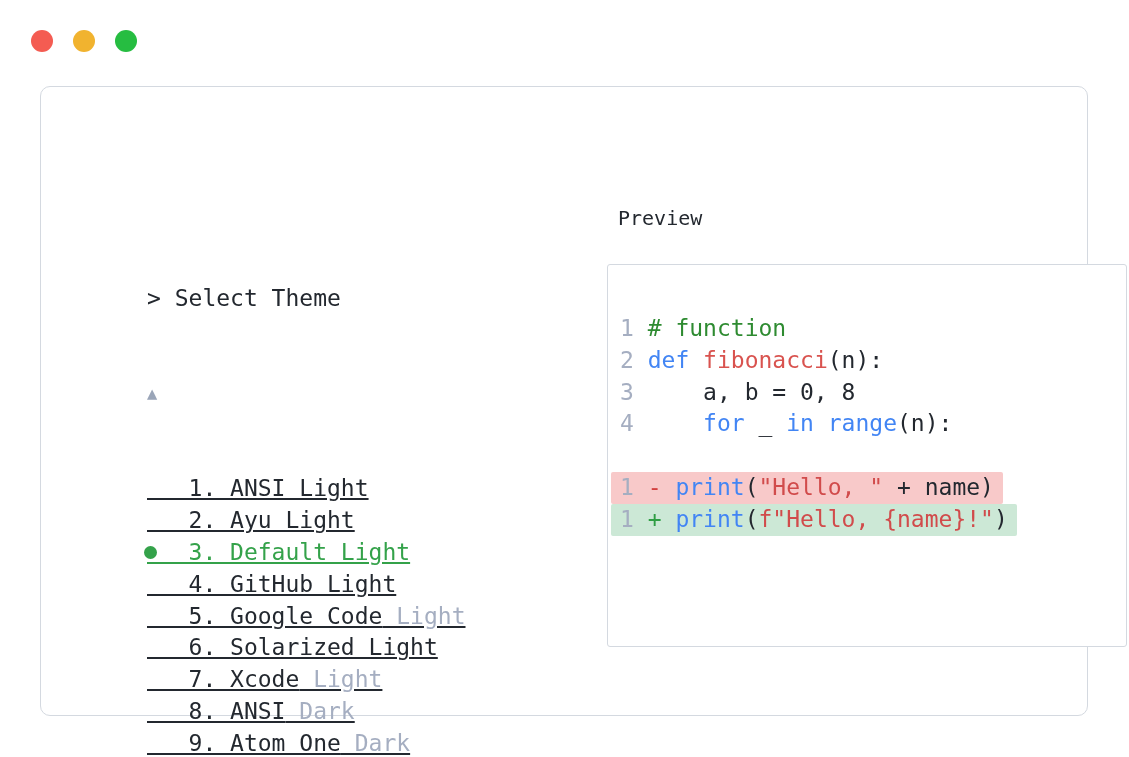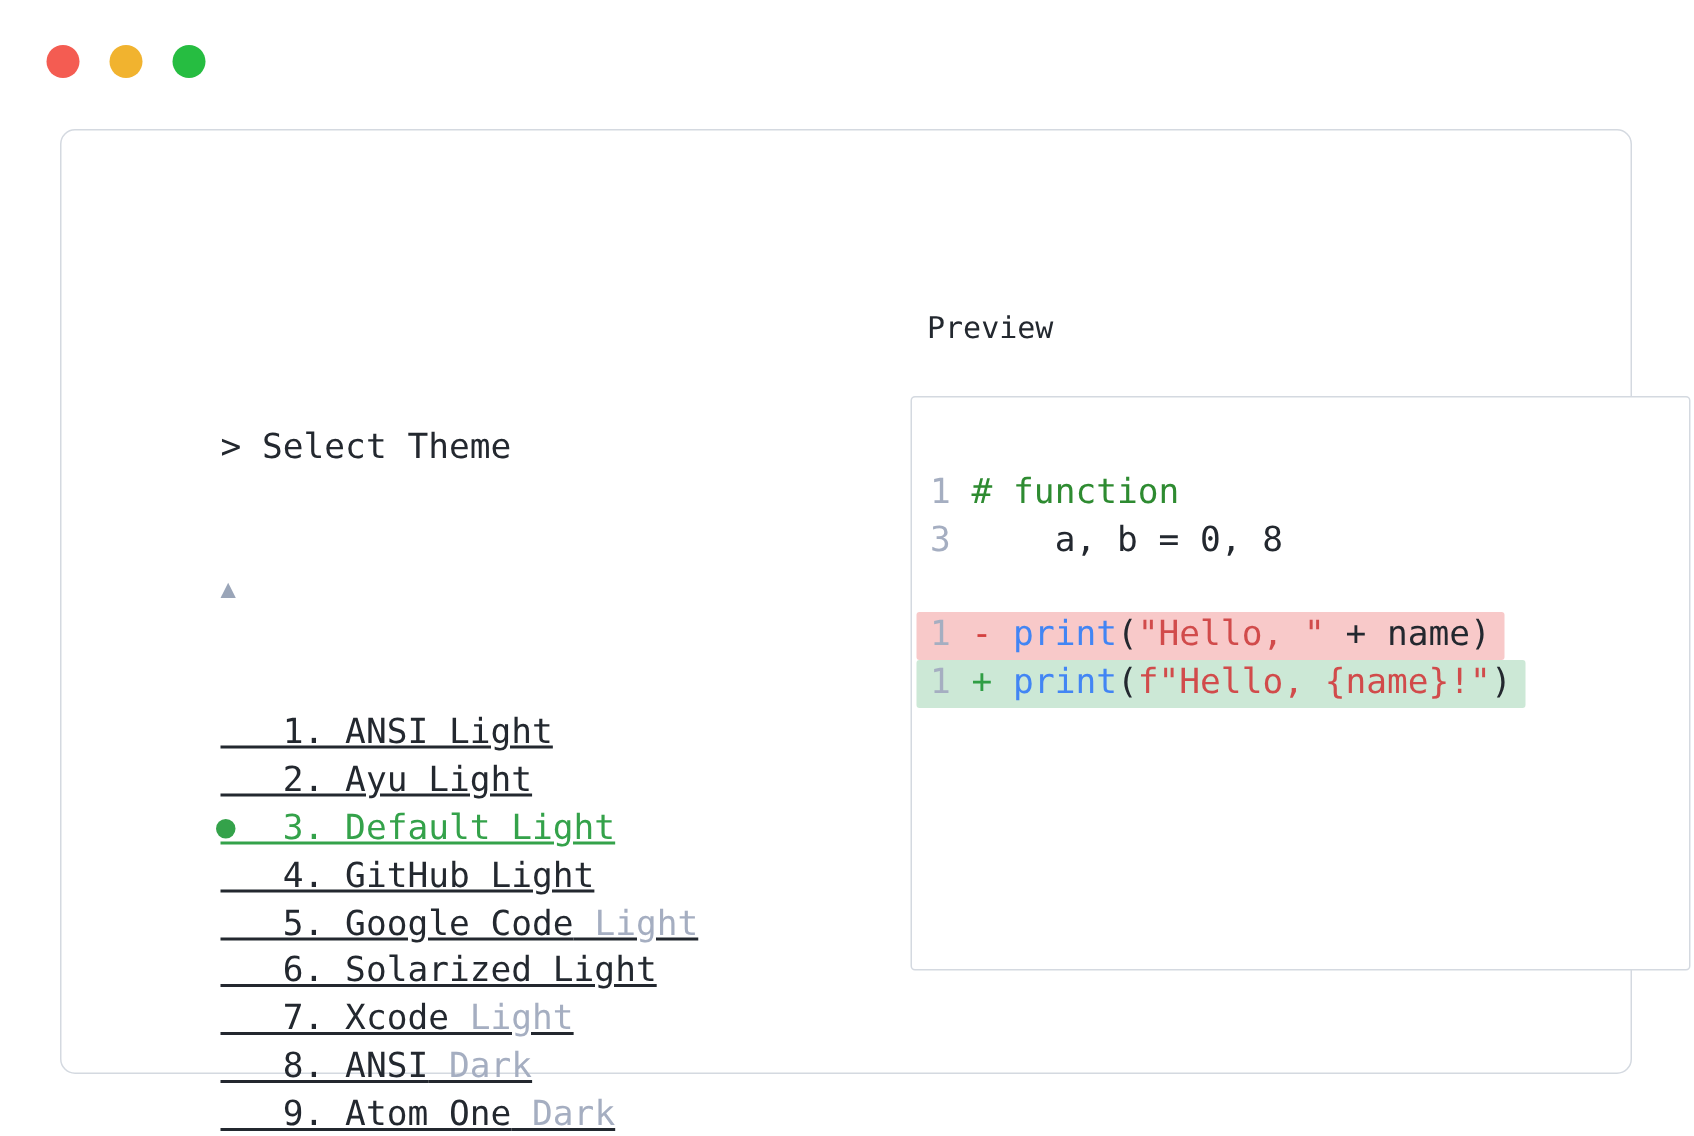--- a/index.html
+++ b/index.html
@@ -108,20 +108,22 @@
     <div id="theme-list"><div class="line trow"><span>   1. ANSI Light</span></div><div class="line trow"><span>   2. Ayu Light</span></div><div class="line trow sel"><span class="bullet"></span><span>   3. Default Light</span></div><div class="line trow"><span>   4. GitHub Light</span></div><div class="line trow"><span>   5. Google Code</span><span class="muted"> Light</span></div><div class="line trow"><span>   6. Solarized Light</span></div><div class="line trow"><span>   7. Xcode</span><span class="muted"> Light</span></div><div class="line trow"><span>   8. ANSI</span><span class="muted"> Dark</span></div><div class="line trow"><span>   9. Atom One</span><span class="muted"> Dark</span></div></div>
     
     
     
   </div>
 
   <div class="preview-label">Preview</div>
   <div class="preview-box">
     <div id="code-lines">
         <div class="cline"><span class="lnum">1 </span><span class="tok-comment"># function</span></div>
+        <div class="cline"><span class="lnum">2 </span><span class="tok-keyword">def</span><span class="tok-plain"> </span><span class="tok-func">fibonacci</span><span class="tok-plain">(n):</span></div>
         <div class="cline"><span class="lnum">3 </span><span class="tok-plain">    a, b = 0, 8</span></div>
+        <div class="cline"><span class="lnum">4 </span><span class="tok-plain">    </span><span class="tok-keyword">for</span><span class="tok-plain"> _ </span><span class="tok-keyword">in</span><span class="tok-plain"> </span><span class="tok-keyword">range</span><span class="tok-plain">(n):</span></div>
         <div class="cline"> </div>
         <div class="cline"><span class="dbg removed"><span class="lnum">1 </span><span class="tok-minus">- </span><span class="tok-keyword">print</span><span class="tok-plain">(</span><span class="tok-string">"Hello, "</span><span class="tok-plain"> + name)</span></span></div>
         <div class="cline"><span class="dbg added"><span class="lnum">1 </span><span class="tok-plus">+ </span><span class="tok-keyword">print</span><span class="tok-plain">(</span><span class="tok-string">f"Hello, {name}!"</span><span class="tok-plain">)</span></span></div>
       </div>
   </div>
 
 </div>
 
 </body></html>

